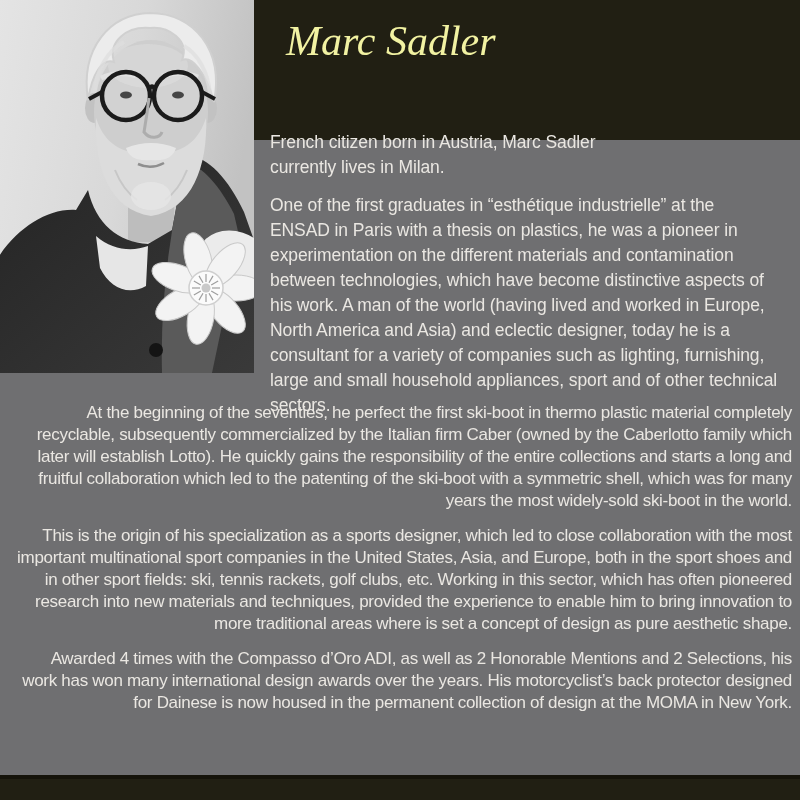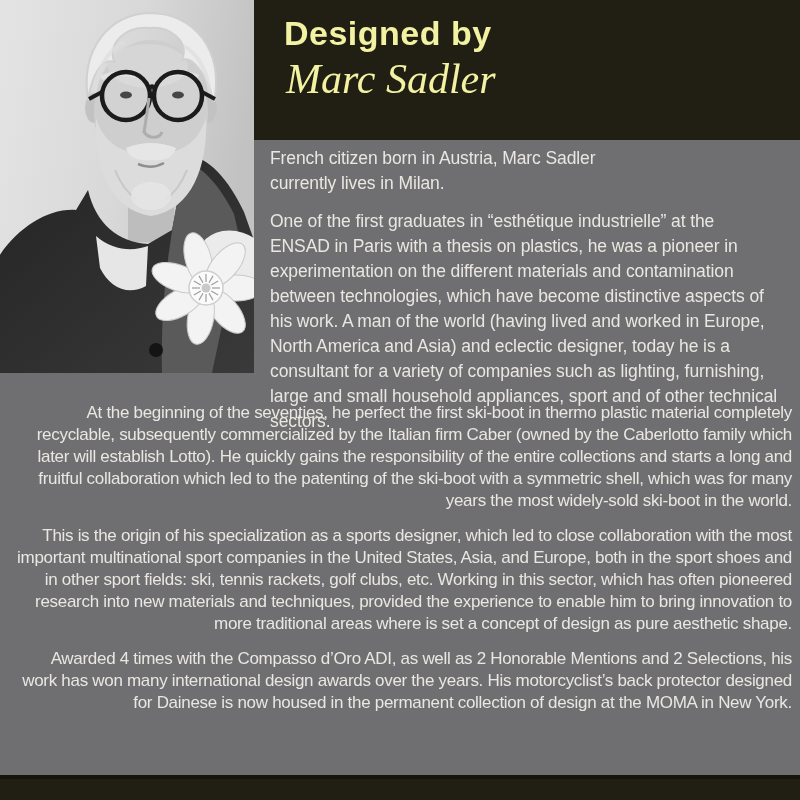--- a/index.html
+++ b/index.html
@@ -53,21 +53,21 @@
   .designer-name {
     font-family: "Liberation Serif", serif;
     font-style: italic;
     font-size: 42px;
     line-height: 50px;
     margin-top: 2px;
     margin-left: 2px;
   }
   .col-right {
     position: absolute;
-    left: 270px; top: 146px;
+    left: 270px; top: 130px;
     width: 508px;
     color: var(--text, #eae7e2);
     font-size: 17.5px;
     line-height: 25px;
     letter-spacing: -0.1px;
   }
   .col-right p, .full-text p {
     margin: 0 0 13px 0;
     white-space: pre-line;
   }
@@ -172,21 +172,20 @@
           <path d="M6 0H14" transform="rotate(270)"></path>
           <path d="M6 0H14" transform="rotate(300)"></path>
           <path d="M6 0H14" transform="rotate(330)"></path>
         </g>
         <circle r="4.5" fill="#c9c9c9"></circle>
       </g>
     </svg>
   </div>
 
   <header class="heading">
-    <div class="designed-by">Designed by</div>
     <div class="designer-name">Marc Sadler</div>
   </header>
 
   <div class="col-right">
     <p>French citizen born in Austria, Marc Sadler
 currently lives in Milan.</p>
     <p>One of the first graduates in “esthétique industrielle” at the ENSAD in Paris with a thesis on plastics, he was a pioneer in experimentation on the different materials and contamination between technologies, which have become distinctive aspects of his work. A man of the world (having lived and worked in Europe, North America and Asia) and eclectic designer, today he is a consultant for a variety of companies such as lighting, furnishing, large and small household appliances, sport and of other technical sectors.</p>
   </div>
 
   <div class="full-text">

